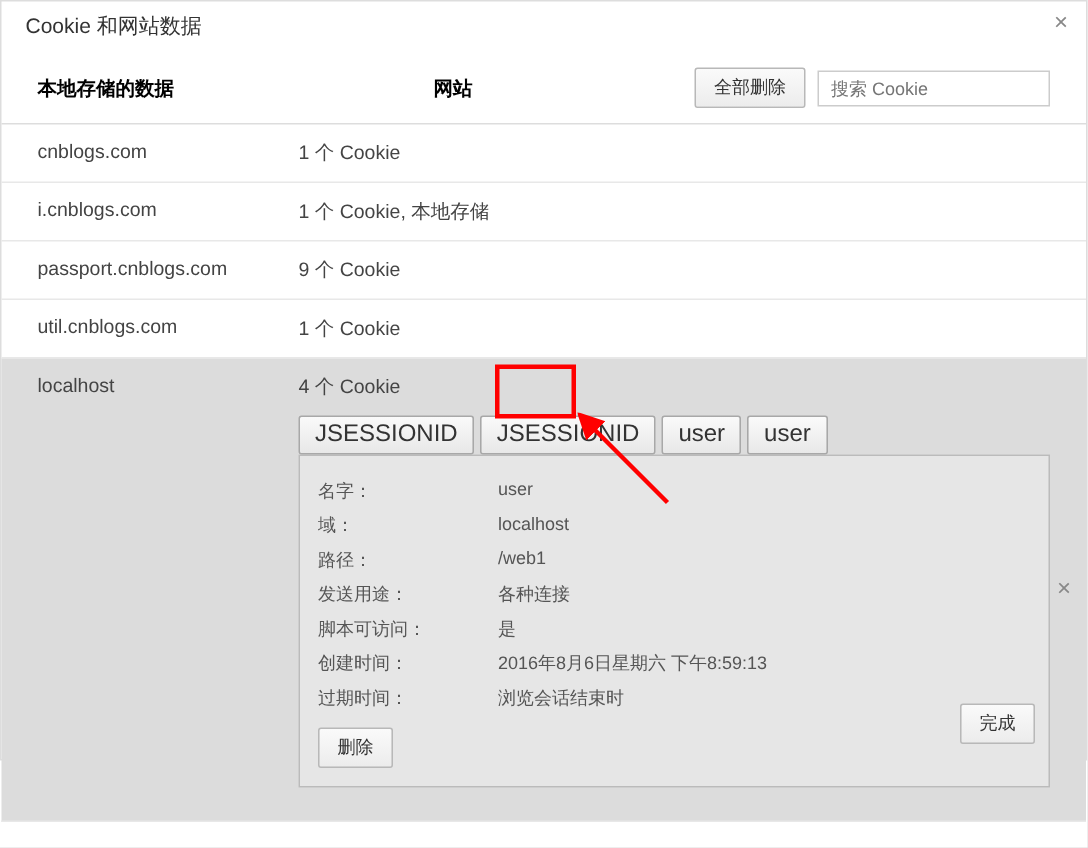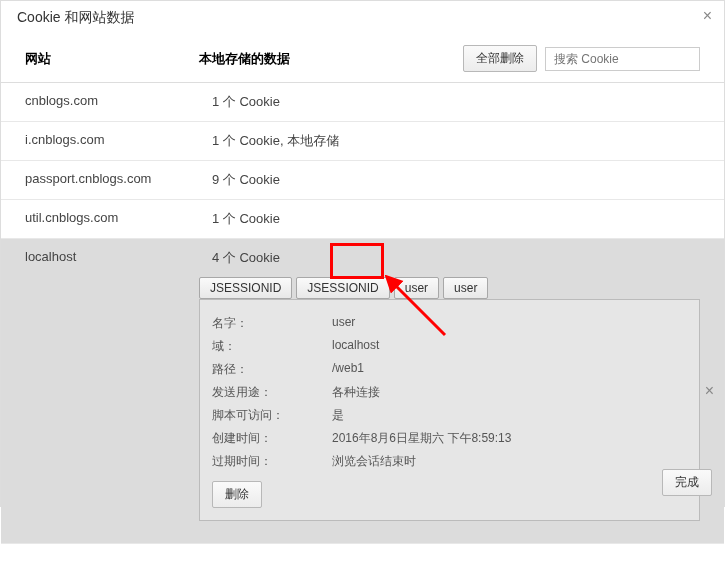--- a/index.html
+++ b/index.html
@@ -10,49 +10,49 @@
     .close-x { position: absolute; right: 12px; top: 6px; font-size: 16px; color: #888; cursor: pointer; }
     .toolbar { padding: 6px 24px 10px; display: flex; align-items: center; border-bottom: 1px solid #ddd; }
     .col-header { font-weight: bold; font-size: 13px; color: #000; }
     .col-site { width: 174px; }
     .col-data { flex: 1; }
     .btn { border: 1px solid #b8b8b8; background: linear-gradient(#fafafa, #ececec); padding: 4px 12px; font-size: 12px; color: #333; cursor: pointer; border-radius: 2px; }
     .search-input { border: 1px solid #ccc; padding: 4px 8px; font-size: 12px; width: 155px; margin-left: 8px; color: #999; }
     .rows { }
     .row { display: flex; padding: 10px 24px; border-bottom: 1px solid #e8e8e8; font-size: 13px; color: #444; }
     .row .site { width: 174px; }
-    .row .desc { flex: 1; margin-left: 13px; }
+    .row .desc { flex: 1; }
     .row.expanded { background: #dcdcdc; display: block; padding: 10px 24px 12px; position: relative; }
     .row.expanded .toprow { display: flex; }
     .row.expanded .toprow .site { width: 174px; }
     .row-delete-x { position: absolute; right: 10px; top: 50%; transform: translateY(-50%); color: #888; font-size: 16px; cursor: pointer; }
     .tag-area { margin-top: 10px; margin-left: 174px; display: flex; gap: 0; }
-    .tag { border: 1px solid #a8a8a8; background: linear-gradient(#fafafa, #e8e8e8); padding: 3px 10px; font-size: 12px; color: #333; cursor: pointer; border-radius: 2px; margin-right: 4px; }
+    .tag { border: 1px solid #a8a8a8; background: linear-gradient(#fafafa, #e8e8e8); padding: 3px 10px; font-size: 16px; color: #333; cursor: pointer; border-radius: 2px; margin-right: 4px; }
     .highlight-box { position: absolute; border: 3px solid #ff0000; width: 54px; height: 36px; left: 330px; top: 243px; pointer-events: none; }
     .arrow-svg { position: absolute; left: 385px; top: 275px; pointer-events: none; }
     .detail-panel { margin: 0 24px 10px 80px; border: 1px solid #bbb; background: #e6e6e6; padding: 12px; }
     .row.expanded .detail-panel { margin-left: 174px; margin-right: 0; }
     .detail-row { display: flex; padding: 3px 0; font-size: 12px; color: #555; }
     .detail-label { width: 120px; }
     .detail-value { flex: 1; }
     .detail-btn { margin-top: 8px; }
-    .footer { position: absolute; bottom: 10px; right: 12px; padding-left: 19px; }
+    .footer { position: absolute; bottom: 10px; right: 34px; padding-left: 19px; }
   </style>
 </head>
 <body>
 
 <div class="dialog">
   <div class="header">
     <span class="title">Cookie 和网站数据</span>
     <span class="close-x">×</span>
   </div>
 
   <div class="toolbar">
+    <div class="col-header col-data">本地存储的数据</div>
     <div class="col-header col-site">网站</div>
-    <div class="col-header col-data">本地存储的数据</div>
     <button class="btn">全部删除</button>
     <input class="search-input" placeholder="搜索 Cookie" style="">
   </div>
 
   <div class="rows">
     <div class="row">
       <div class="site">cnblogs.com</div>
       <div class="desc">1 个 Cookie</div>
     </div>
     <div class="row">

